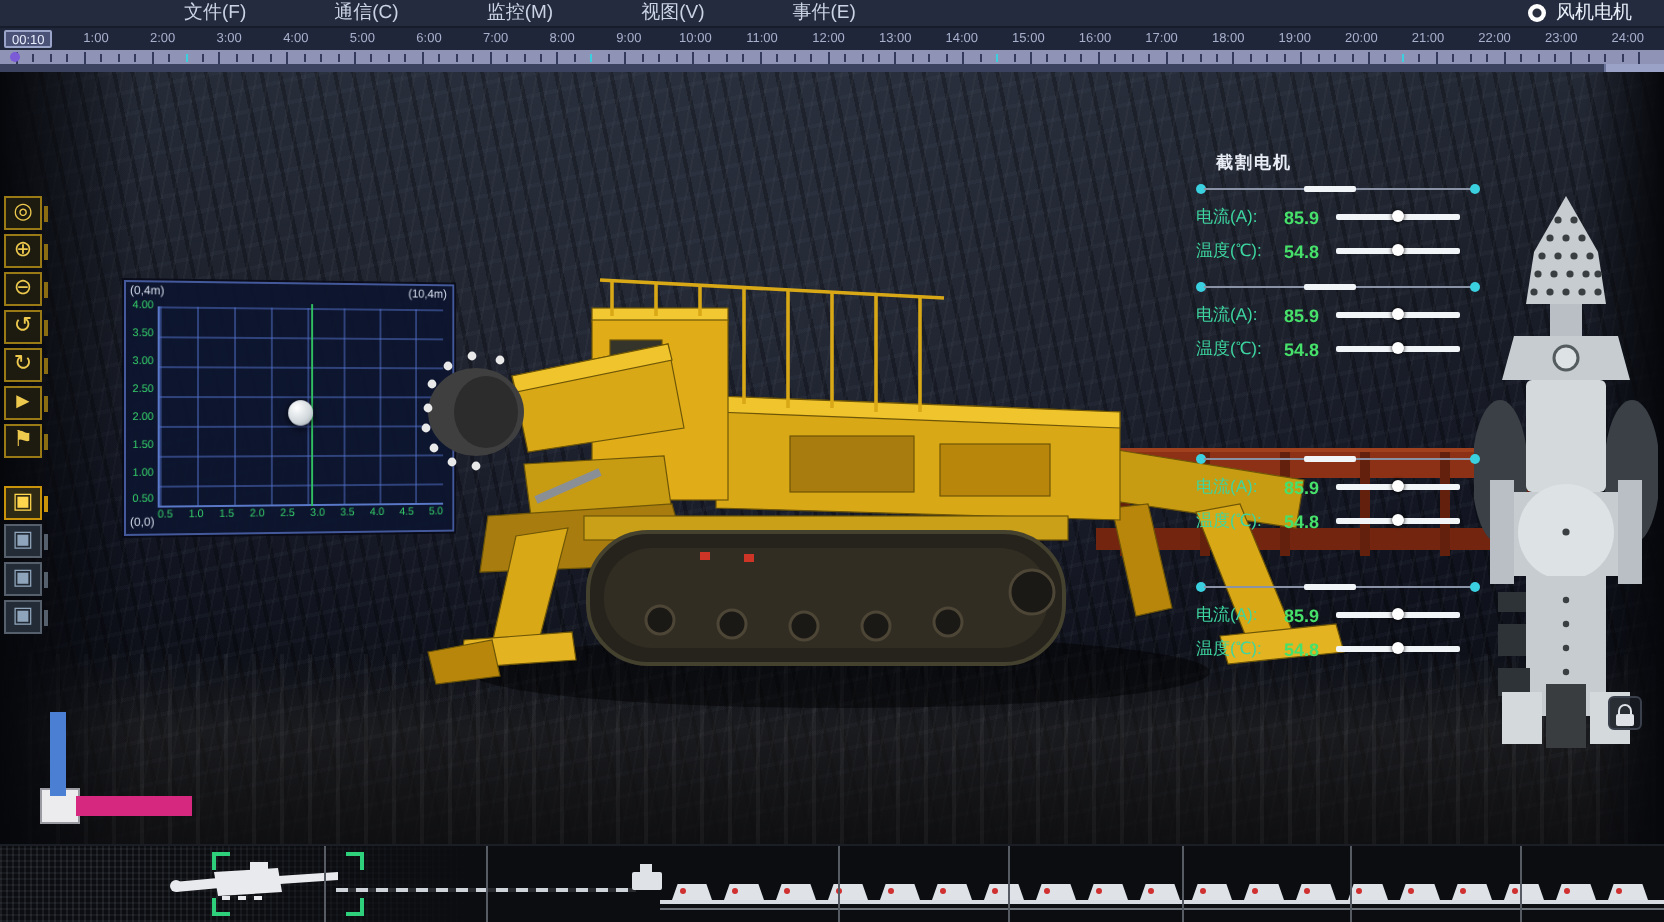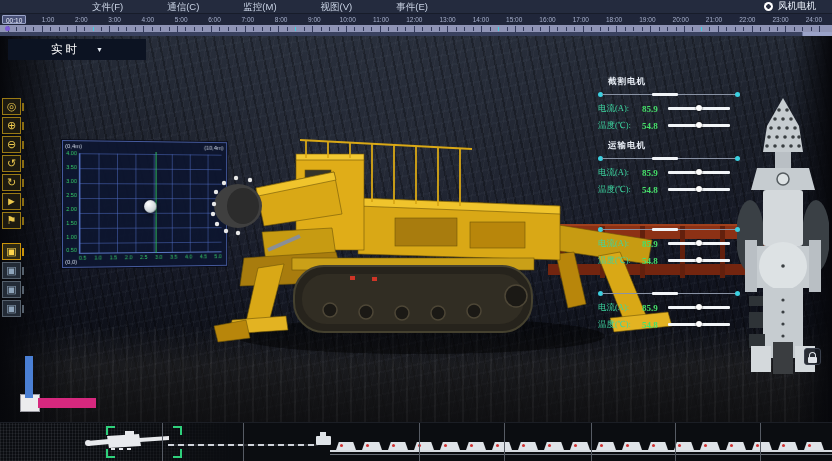--- a/index.html
+++ b/index.html
@@ -69,21 +69,21 @@
   .corner.tl { left:2px; top:2px; } .corner.tr { right:3px; top:2px; } .corner.bl { left:2px; bottom:2px; }
   .yticks { position:absolute; left:1px; top:10px; bottom:13px; width:13px; display:flex; flex-direction:column; justify-content:space-between; }
   .ytick { font-size:5.5px; color:#35d06a; text-align:right; line-height:1; }
   .xticks { position:absolute; left:16px; right:5px; bottom:4px; height:7px; display:flex; justify-content:space-between; }
   .xtick { font-size:5.5px; color:#35d06a; line-height:1; }
 
   .scene-svg { position:absolute; inset:0; z-index:8; }
 
   
   .motor-panels { position:absolute; left:598px; top:40px; width:142px; z-index:15; }
-  .motor { height:57px; margin-bottom:7px; position:relative;font-family:Liberation Serif, serif; }
+  .motor { height:57px; margin-bottom:7px; position:relative; }
   .motor:nth-of-type(3) { margin-top:29px; }
   .mtitle { font-size:8.5px; font-weight:bold; color:#e8edf5; letter-spacing:1px; margin:0 0 3px 10px; }
   .motor.alarm .mtitle { color:#e04838; }
   .mslider { position:relative; height:7px; margin:0 0 2px 0; }
   .mslider .bar { position:absolute; left:4px; right:4px; top:3px; height:1px; background:#8a93a5; }
   .mslider .seg { position:absolute; left:38%; top:1.5px; width:26px; height:3.5px; background:#f2f5f8; border-radius:1px; }
   .mslider .dot { position:absolute; top:1px; width:5px; height:5px; border-radius:50%; background:#3bd0e0; }
   .mslider .dot.l { left:0; } .mslider .dot.r { right:0; }
   .mrow { display:flex; align-items:center; height:17px; }
   .mlabel { font-size:8.5px; color:#3dd6a0; width:44px; }
@@ -280,24 +280,20 @@
         <i></i>
       </div>
   </div>
 
   <div class="scene">
     <div class="rock1"></div>
     <div class="rock2"></div>
     <div class="floor"></div>
     <div class="rock3"></div>
 
-    <button class="realtime">
-      <span>实时</span>
-      <span class="caret">▼</span>
-    </button>
 
     <aside class="toolbar">
       <div class="tool-group tg1">
 
       <button class="tool"><span>◎</span></button>
           <button class="tool"><span>⊕</span></button>
           <button class="tool"><span>⊖</span></button>
           <button class="tool"><span>↺</span></button>
           <button class="tool"><span>↻</span></button>
           <button class="tool"><span>►</span></button>
@@ -447,21 +443,20 @@
           <div class="mrow">
             <span class="mlabel">温度(℃):</span>
             <b class="mval">54.8</b>
             <span class="mtrack">
               <i class="thumb"></i>
             </span>
           </div>
         </section>
 
         <section class="motor">
-          <h3 class="mtitle">运输电机</h3>
           <div class="mslider">
             <i class="dot l"></i>
             <i class="bar"></i>
             <i class="seg"></i>
             <i class="dot r"></i>
           </div>
           <div class="mrow">
             <span class="mlabel">电流(A):</span>
             <b class="mval">85.9</b>
             <span class="mtrack">

